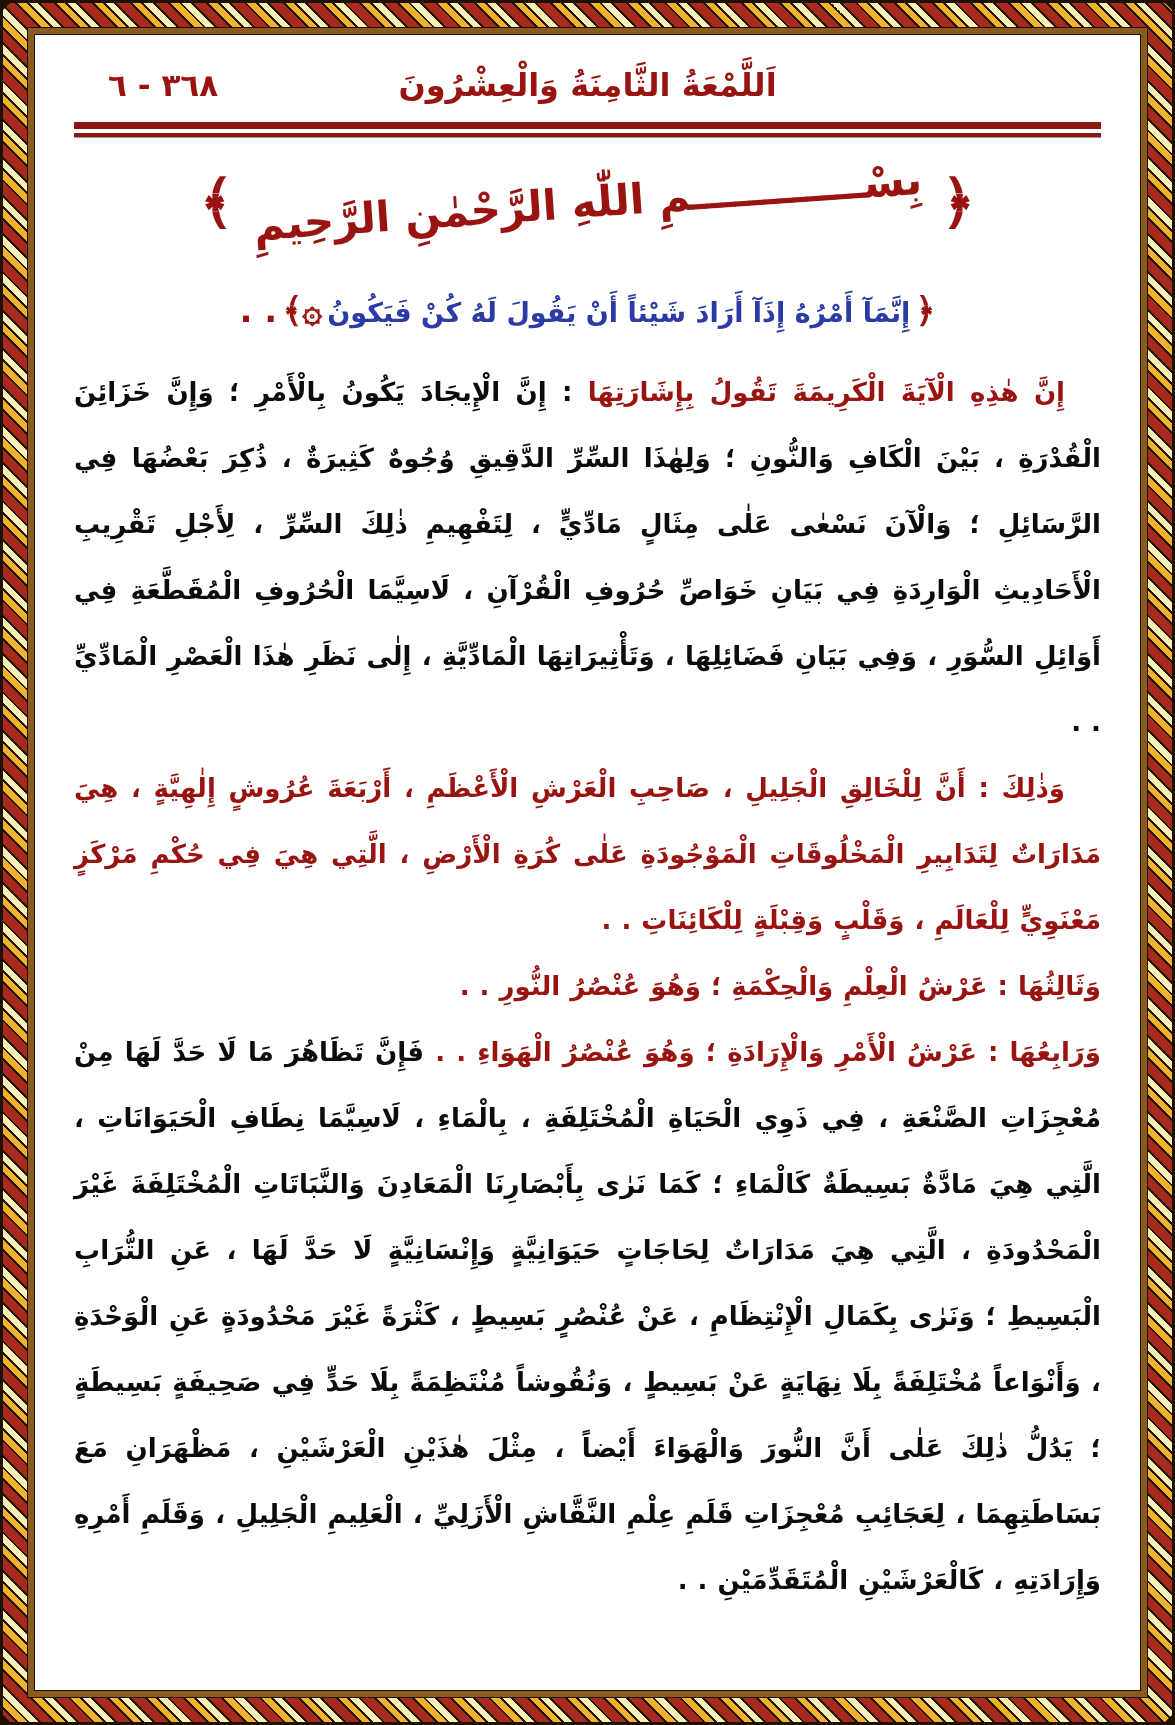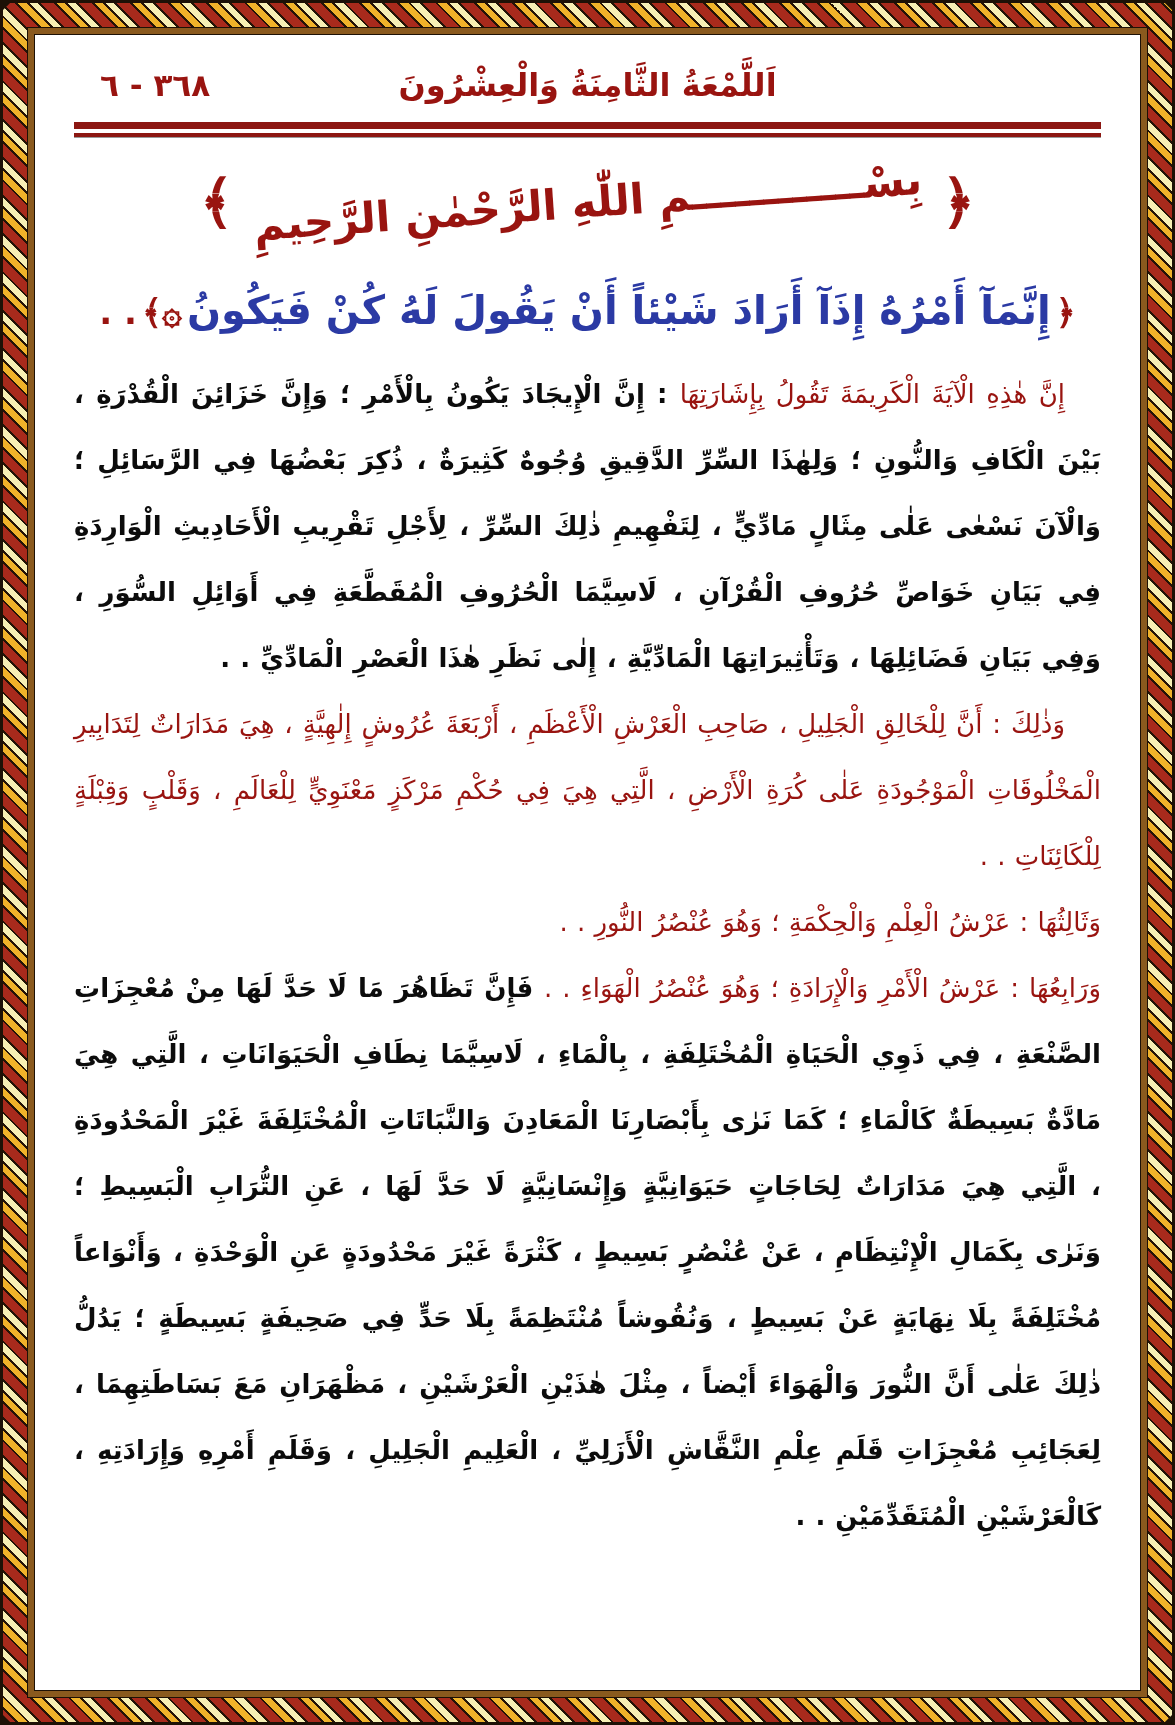--- a/index.html
+++ b/index.html
@@ -40,21 +40,21 @@
     --black:#0c0c0c;
   }
   
   .hdr{position:relative;height:62px;}
   .title{
     text-align:center;
     font-size:32px;font-weight:bold;color:var(--red);
     line-height:62px;
   }
   .pnum{
-    position:absolute;left:26px;top:0;
+    position:absolute;left:34px;top:0;
     font-size:31px;font-weight:bold;color:var(--red);
     line-height:62px;direction:rtl;
   }
   .rules{margin-top:6px;}
   .rule-a{height:7px;background:#8c1712;}
   .rule-b{height:4px;background:#8c1712;margin-top:4px;border-bottom:1px solid #9a9a9a;}
   
   .basmala{
     margin-top:30px;
     text-align:center;color:var(--red);
@@ -70,32 +70,32 @@
   }
   
   .verse{
     text-align:center;
     margin-top:4px;
     margin-bottom:14px;
     line-height:56px;
     white-space:nowrap;
   }
   .v-orn{color:var(--red);font-size:34px;font-weight:bold;}
-  .v-text{color:var(--blue);font-size:40px;font-weight:bold;}
+  .v-text{color:var(--blue);font-size:27px;font-weight:bold;}
   
   .para{
     margin:0;
     font-size:26px;
     line-height:66px;
     text-align:justify;
     color:var(--black);
     word-spacing:1px;
   }
   .para.indent{text-indent:36px;}
-  .para .red{color:var(--red);font-weight:normal;}
+  .para .red{color:var(--red);font-weight:bold;}
   .para .black{color:var(--black);font-weight:bold;}
   
   .corner{position:absolute;width:10px;height:10px;background:#1d1106;transform:rotate(45deg);}
   .c-tl{top:-5px;left:-5px;} .c-tr{top:-5px;right:-5px;}
   .c-bl{bottom:-5px;left:-5px;} .c-br{bottom:-5px;right:-5px;}
 </style>
 </head>
 <body>
 
 <div class="page">

